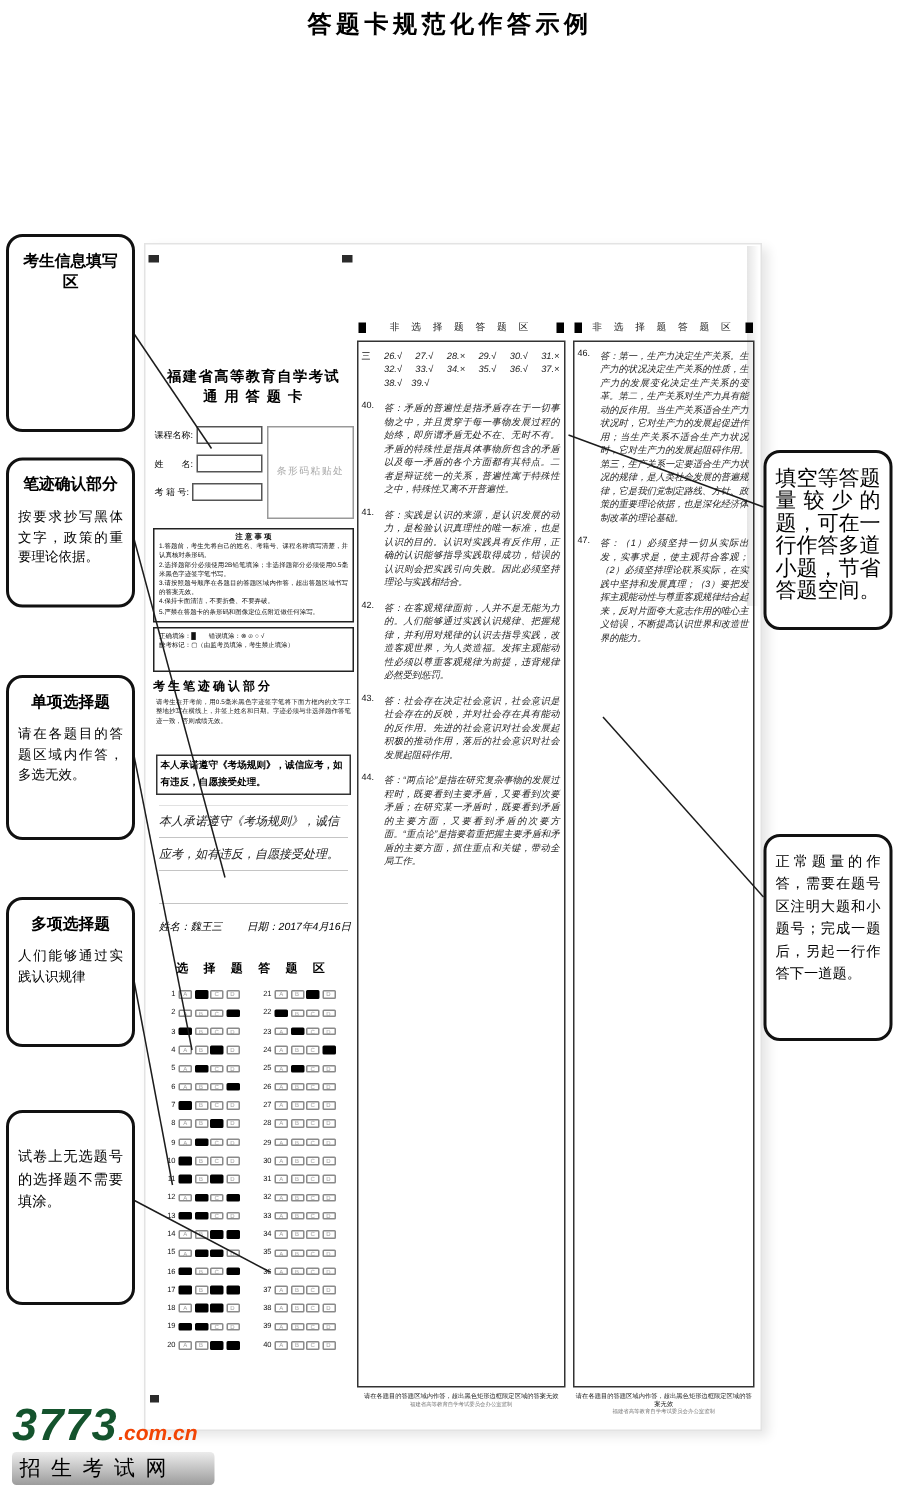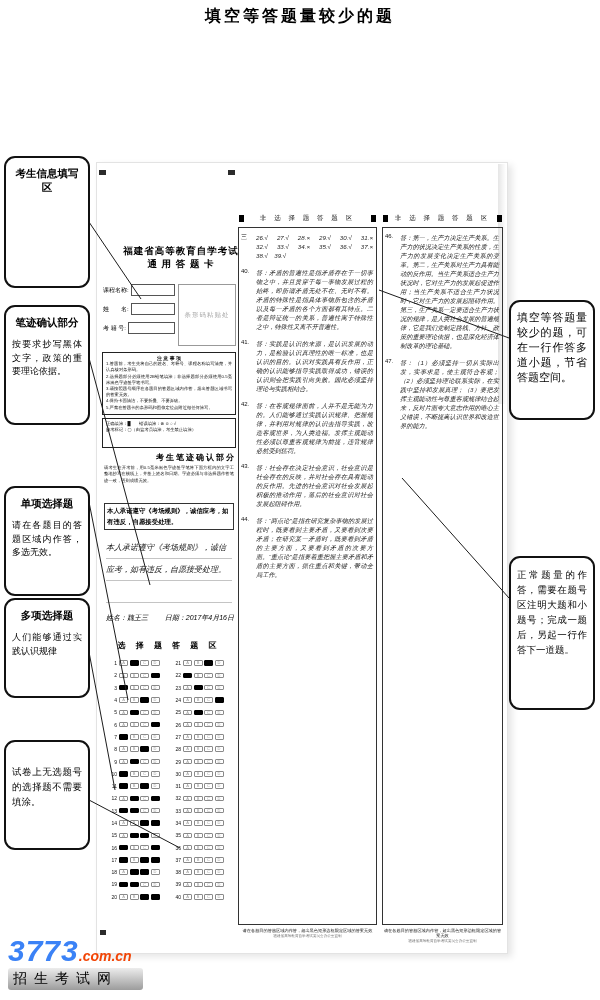--- a/index.html
+++ b/index.html
@@ -21,37 +21,37 @@
   .callout{position:absolute;width:86px;box-sizing:border-box;border:2px solid #111;
            border-radius:11px;background:#fff;padding:9px 6px;z-index:6;}
   .callout .ct{font-size:10.5px;font-weight:bold;text-align:center;margin-bottom:8px;}
   .callout .cb{font-size:9px;line-height:13.5px;text-align:justify;}
 
   
   .wires{position:absolute;left:0;top:0;width:600px;height:1000px;z-index:5;pointer-events:none;}
   .wires line{stroke:#1c1c1c;stroke-width:1;}
 
   
-  .hdr{position:absolute;left:112px;width:138px;text-align:center;font-size:9.5px;font-weight:bold;letter-spacing:1px;}
+  .hdr{position:absolute;left:100px;width:138px;text-align:center;font-size:9.5px;font-weight:bold;letter-spacing:1px;}
   .fields{position:absolute;left:103px;top:284px;width:72px;}
   .frow{display:flex;align-items:center;margin-bottom:7px;}
   .flabel{font-size:6px;white-space:nowrap;margin-right:2px;}
   .fbox{flex:1;height:10px;border:1px solid #555;}
   .barcode{position:absolute;left:178px;top:284px;width:56px;height:60px;border:1px solid #999;
            display:flex;align-items:center;justify-content:center;text-align:center;
            font-size:6.5px;color:#aaa;letter-spacing:1px;line-height:10px;}
 
   
   .notice{position:absolute;left:102px;width:134px;border:1px solid #222;box-sizing:border-box;
           padding:2px 3px;overflow:hidden;}
   .nline{font-size:4.3px;line-height:6.2px;color:#111;text-align:justify;}
   .notice.first .nline:first-child{font-weight:bold;text-align:center;font-size:5px;}
 
   
-  .cf-title{position:absolute;left:102px;top:452px;width:134px;text-align:right;
+  .cf-title{position:absolute;left:102px;top:452px;width:134px;text-align:left;
             font-size:8px;font-weight:bold;letter-spacing:2px;}
   .cf-para{position:absolute;left:104px;top:465px;width:130px;font-size:4.3px;line-height:6.3px;
            color:#222;text-align:justify;}
   .sample{position:absolute;left:104px;top:503px;width:130px;height:27px;border:1px solid #333;
           box-sizing:border-box;padding:2px;font-size:6.4px;font-weight:bold;line-height:10.5px;}
   .hand{position:absolute;left:106px;top:537px;width:126px;height:68px;
         font-size:8px;font-style:italic;line-height:22px;color:#1a1a1a;
         background:repeating-linear-gradient(to bottom,transparent 0 21px,#c4c4c4 21px 22px);}
   .sig{position:absolute;left:106px;top:613px;width:128px;display:flex;
        justify-content:space-between;font-size:7px;font-style:italic;}
@@ -73,32 +73,32 @@
   .cmark{position:absolute;top:1px;width:5px;height:7px;background:#000;}
   .colbody{border:1px solid #333;box-sizing:border-box;padding:5px 3px 0 2px;overflow:hidden;}
   .ablock{display:flex;margin-bottom:8px;}
   .alabel{width:15px;flex:none;font-size:6px;color:#111;}
   .atext{flex:1;font-size:6.2px;line-height:9px;font-style:italic;color:#1c1c1c;text-align:justify;}
   .foot1{font-size:4.2px;text-align:center;color:#222;margin-top:3px;}
   .foot2{font-size:3.6px;text-align:center;color:#777;margin-top:1px;}
 
   
   .logo{position:absolute;left:8px;top:934px;z-index:8;}
-  .brand{font-size:30px;font-weight:900;color:#3b82f6;font-style:italic;letter-spacing:1px;}
+  .brand{font-size:30px;font-weight:900;color:#14532d;font-style:italic;letter-spacing:1px;}
   .brand-suffix{font-size:14px;font-weight:bold;color:#f24405;font-style:italic;}
   .logo-bar{margin-top:0;width:135px;box-sizing:border-box;padding:2px 5px;border-radius:3px;
             background:linear-gradient(#ececec,#9c9c9c);font-size:14px;font-weight:normal;
             letter-spacing:7px;color:#000;}
 </style>
 </head>
 <body>
 
 <div class="page">
 
-  <div class="page-title">填空等答题量较少的题</div>
+  <div class="page-title">答题卡规范化作答示例</div>
 
   <svg class="wires" viewBox="0 0 600 1000">
     <line x1="89" y1="222" x2="141" y2="299"></line>
     <line x1="89" y1="358" x2="150" y2="585"></line>
     <line x1="89" y1="502" x2="128" y2="700"></line>
     <line x1="89" y1="652" x2="115" y2="790"></line>
     <line x1="89" y1="800" x2="180" y2="848"></line>
     <line x1="509" y1="338" x2="379" y2="290"></line>
     <line x1="509" y1="598" x2="402" y2="478"></line>
   </svg>
@@ -462,40 +462,40 @@
           <span class="atext">答：（1）必须坚持一切从实际出发，实事求是，使主观符合客观；（2）必须坚持理论联系实际，在实践中坚持和发展真理；（3）要把发挥主观能动性与尊重客观规律结合起来，反对片面夸大意志作用的唯心主义错误，不断提高认识世界和改造世界的能力。</span>
         </div>
       </div>
     <div class="foot1">请在各题目的答题区域内作答，超出黑色矩形边框限定区域的答案无效</div>
     <div class="foot2">福建省高等教育自学考试委员会办公室监制</div>
   </div>
 
   <div class="callout" style="left:4px;top:156px;height:132px;">
     <div class="ct">考生信息填写区</div>
   </div>
-  <div class="callout" style="left:4px;top:305px;height:120px;">
+  <div class="callout" style="left:4px;top:305px;height:100px;">
     <div class="ct">笔迹确认部分</div>
     <div class="cb">按要求抄写黑体文字，政策的重要理论依据。</div>
   </div>
-  <div class="callout" style="left:4px;top:450px;height:110px;margin-top:36px;">
+  <div class="callout" style="left:4px;top:450px;height:110px;">
     <div class="ct">单项选择题</div>
     <div class="cb">请在各题目的答题区域内作答，多选无效。</div>
   </div>
   <div class="callout" style="left:4px;top:598px;height:100px;">
     <div class="ct">多项选择题</div>
     <div class="cb">人们能够通过实践认识规律</div>
   </div>
-  <div class="callout" style="left:4px;top:740px;height:110px;padding-top:22px;">
+  <div class="callout" style="left:4px;top:740px;height:130px;padding-top:22px;">
     <div class="cb" style="font-size:9.5px;line-height:15px;">试卷上无选题号的选择题不需要填涂。</div>
   </div>
 
   <div class="callout" style="left:509px;top:300px;height:120px;">
-    <div class="cb" style="font-size:11px;line-height:15px;font-family:Liberation Mono, monospace;">填空等答题量较少的题，可在一行作答多道小题，节省答题空间。</div>
-  </div>
-  <div class="callout" style="left:509px;top:556px;height:154px;">
+    <div class="cb" style="font-size:14px;line-height:15px;">填空等答题量较少的题，可在一行作答多道小题，节省答题空间。</div>
+  </div>
+  <div class="callout" style="left:509px;top:556px;height:138px;">
     <div class="cb" style="font-size:9.5px;line-height:15px;">正常题量的作答，需要在题号区注明大题和小题号；完成一题后，另起一行作答下一道题。</div>
   </div>
 
   <div class="logo">
     <div>
       <span class="brand">3773</span><span class="brand-suffix">.com.cn</span>
     </div>
     <div class="logo-bar">招生考试网</div>
   </div>
 

